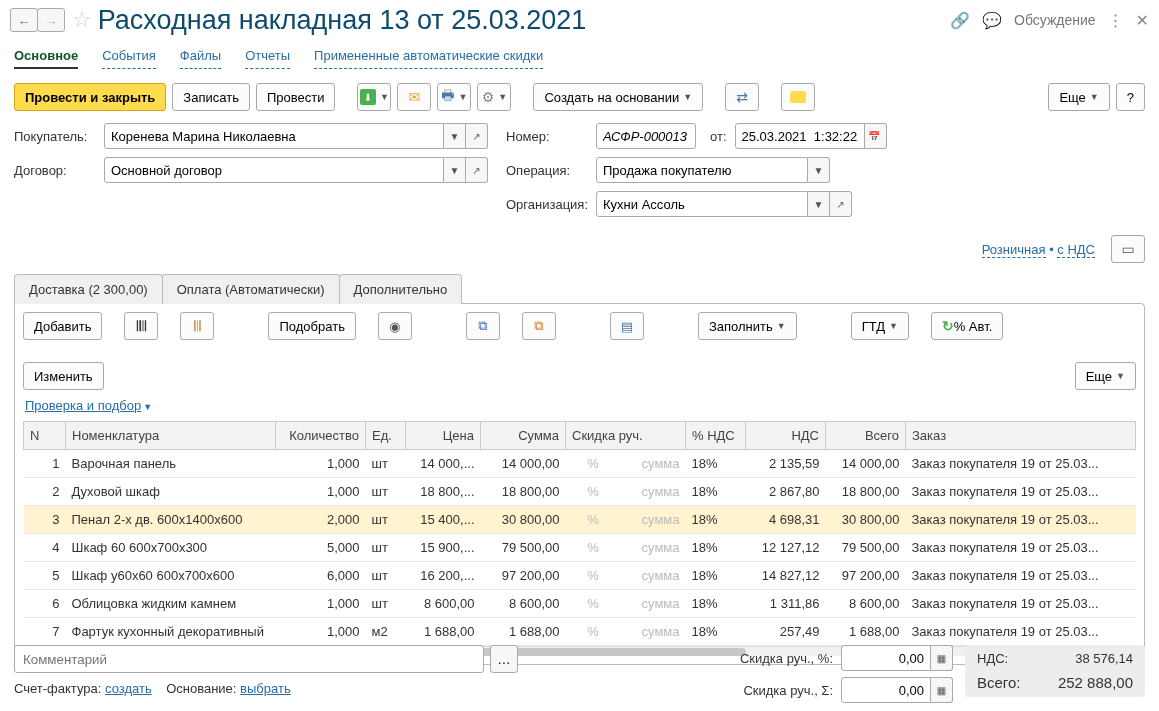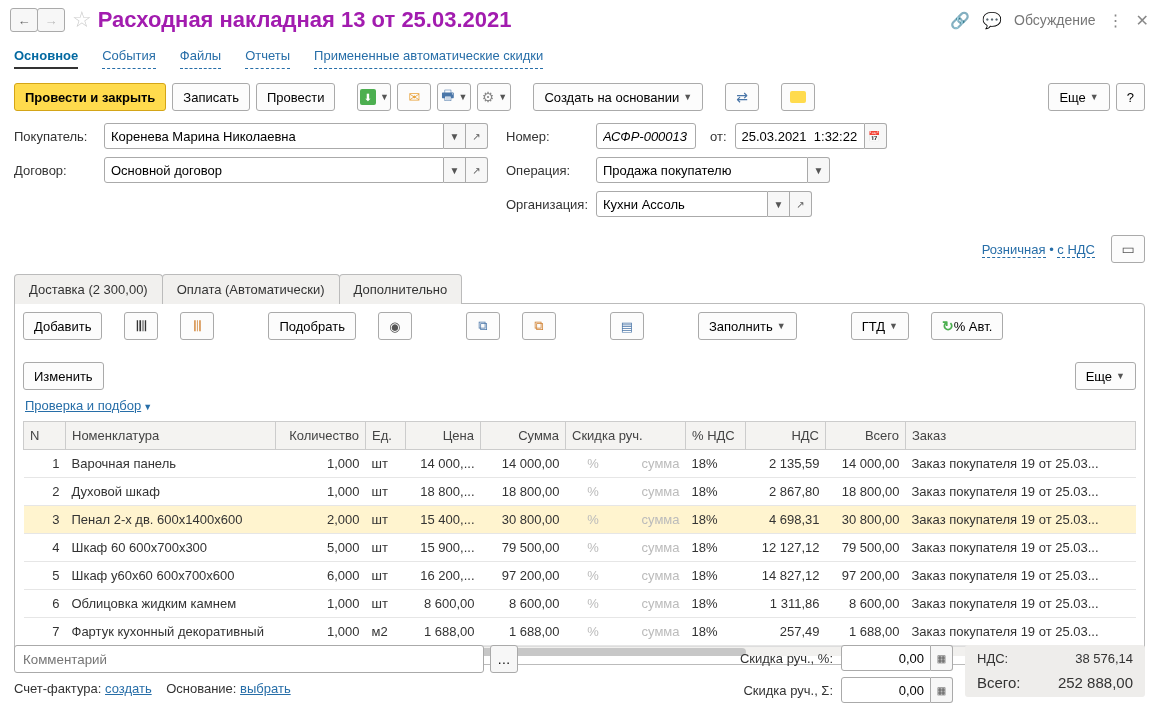--- a/index.html
+++ b/index.html
@@ -3,27 +3,27 @@
 <meta charset="utf-8">
 <style>
   * { box-sizing: border-box; margin: 0; padding: 0; }
   body { font-family: Arial, sans-serif; font-size: 13px; background: #fff; color: #333; width: 1159px; height: 711px; overflow: hidden; }
   a { color: #276ea8; text-decoration: underline; cursor: pointer; }
 
   .header { display: flex; align-items: center; padding: 6px 10px; height: 40px; }
   .nav-btn { width: 28px; height: 24px; border: 1px solid #aaa; background: #f7f7f7; border-radius: 3px; margin-right: -1px; display: inline-flex; align-items: center; justify-content: center; cursor: pointer; color: #666; }
   .nav-btn.disabled { color: #bbb; }
   .star-icon { margin: 0 6px 0 8px; color: #ccc; font-size: 22px; }
-  .title { font-size: 22px; color: #a21caf; font-weight: bold; }
+  .title { font-size: 27px; color: #0c4a6e; font-weight: normal; }
   .header-right { margin-left: auto; display: flex; align-items: center; gap: 12px; color: #777; }
   .header-icon { cursor: pointer; font-size: 16px; color: #888; }
   .discuss-label { font-size: 14px; }
 
   .nav-links { padding: 8px 14px 14px; display: flex; gap: 24px; font-size: 13px; }
-  .nav-links .active { font-weight: bold; color: #0369a1; text-decoration: none; border-bottom: 2px solid #333; padding-bottom: 4px;}
+  .nav-links .active { font-weight: bold; color: #14532d; text-decoration: none; border-bottom: 2px solid #333; padding-bottom: 4px;}
   .nav-links a { text-decoration: none; border-bottom: 1px dashed #276ea8;}
 
   .toolbar { display: flex; align-items: center; padding: 0 14px 12px; gap: 6px; flex-wrap: wrap; }
   .btn { height: 28px; padding: 0 10px; border: 1px solid #aaa; background: #fcfcfc; border-radius: 3px; cursor: pointer; display: inline-flex; align-items: center; font-size: 13px; }
   .btn-yellow { background: #ffdb4d; border-color: #d4a517; font-weight: bold; }
   .btn-icon { width: 34px; padding: 0; justify-content: center; position: relative; }
   .btn .caret { margin-left: 4px; font-size: 9px; color: #555; }
   .toolbar-right { margin-left: auto; display: flex; gap: 6px; }
   .sep { width: 10px; }
 
@@ -33,21 +33,21 @@
   .form-label.mid { width: 90px; text-align: left; margin-left: 18px;}
   .input-group { display: flex; align-items: center; }
   .text-input { height: 26px; border: 1px solid #aaa; border-radius: 3px 0 0 3px; padding: 0 6px; font-size: 13px; }
   .input-btn { width: 22px; height: 26px; border: 1px solid #aaa; border-left: none; background: #f7f7f7; display: inline-flex; align-items: center; justify-content: center; font-size: 10px; color: #555; cursor: pointer; }
   .input-btn:last-child { border-radius: 0 3px 3px 0;}
   .w-buyer { width: 340px; }
   .w-contract { width: 340px; }
   .w-num { width: 100px; border-radius: 3px; font-style: italic;}
   .w-date { width: 130px; }
   .w-oper { width: 212px; }
-  .w-org { width: 172px; }
+  .w-org { width: 212px; }
 
   .retail-row { display: flex; justify-content: flex-end; padding: 0 14px 10px; align-items: center; gap: 16px;}
   .retail-link { color: #276ea8; border-bottom: 1px dashed; cursor: pointer; text-decoration: none;}
 
   .tabs { display: flex; padding: 0 14px; border-bottom: none; }
   .tab { padding: 7px 14px; border: 1px solid #bbb; border-bottom: none; background: #f1f0ee; margin-right: -1px; border-radius: 4px 4px 0 0; cursor: pointer; font-size: 13px; position: relative; top: 1px;}
   .tab.active { background: #fff; border-bottom: 1px solid #fff; z-index: 2; }
 
   .table-panel { margin: 0 14px; border: 1px solid #bbb; border-radius: 0 4px 4px 4px; padding: 8px; }
   .table-toolbar { display: flex; gap: 22px; margin-bottom: 8px; flex-wrap: wrap;}

